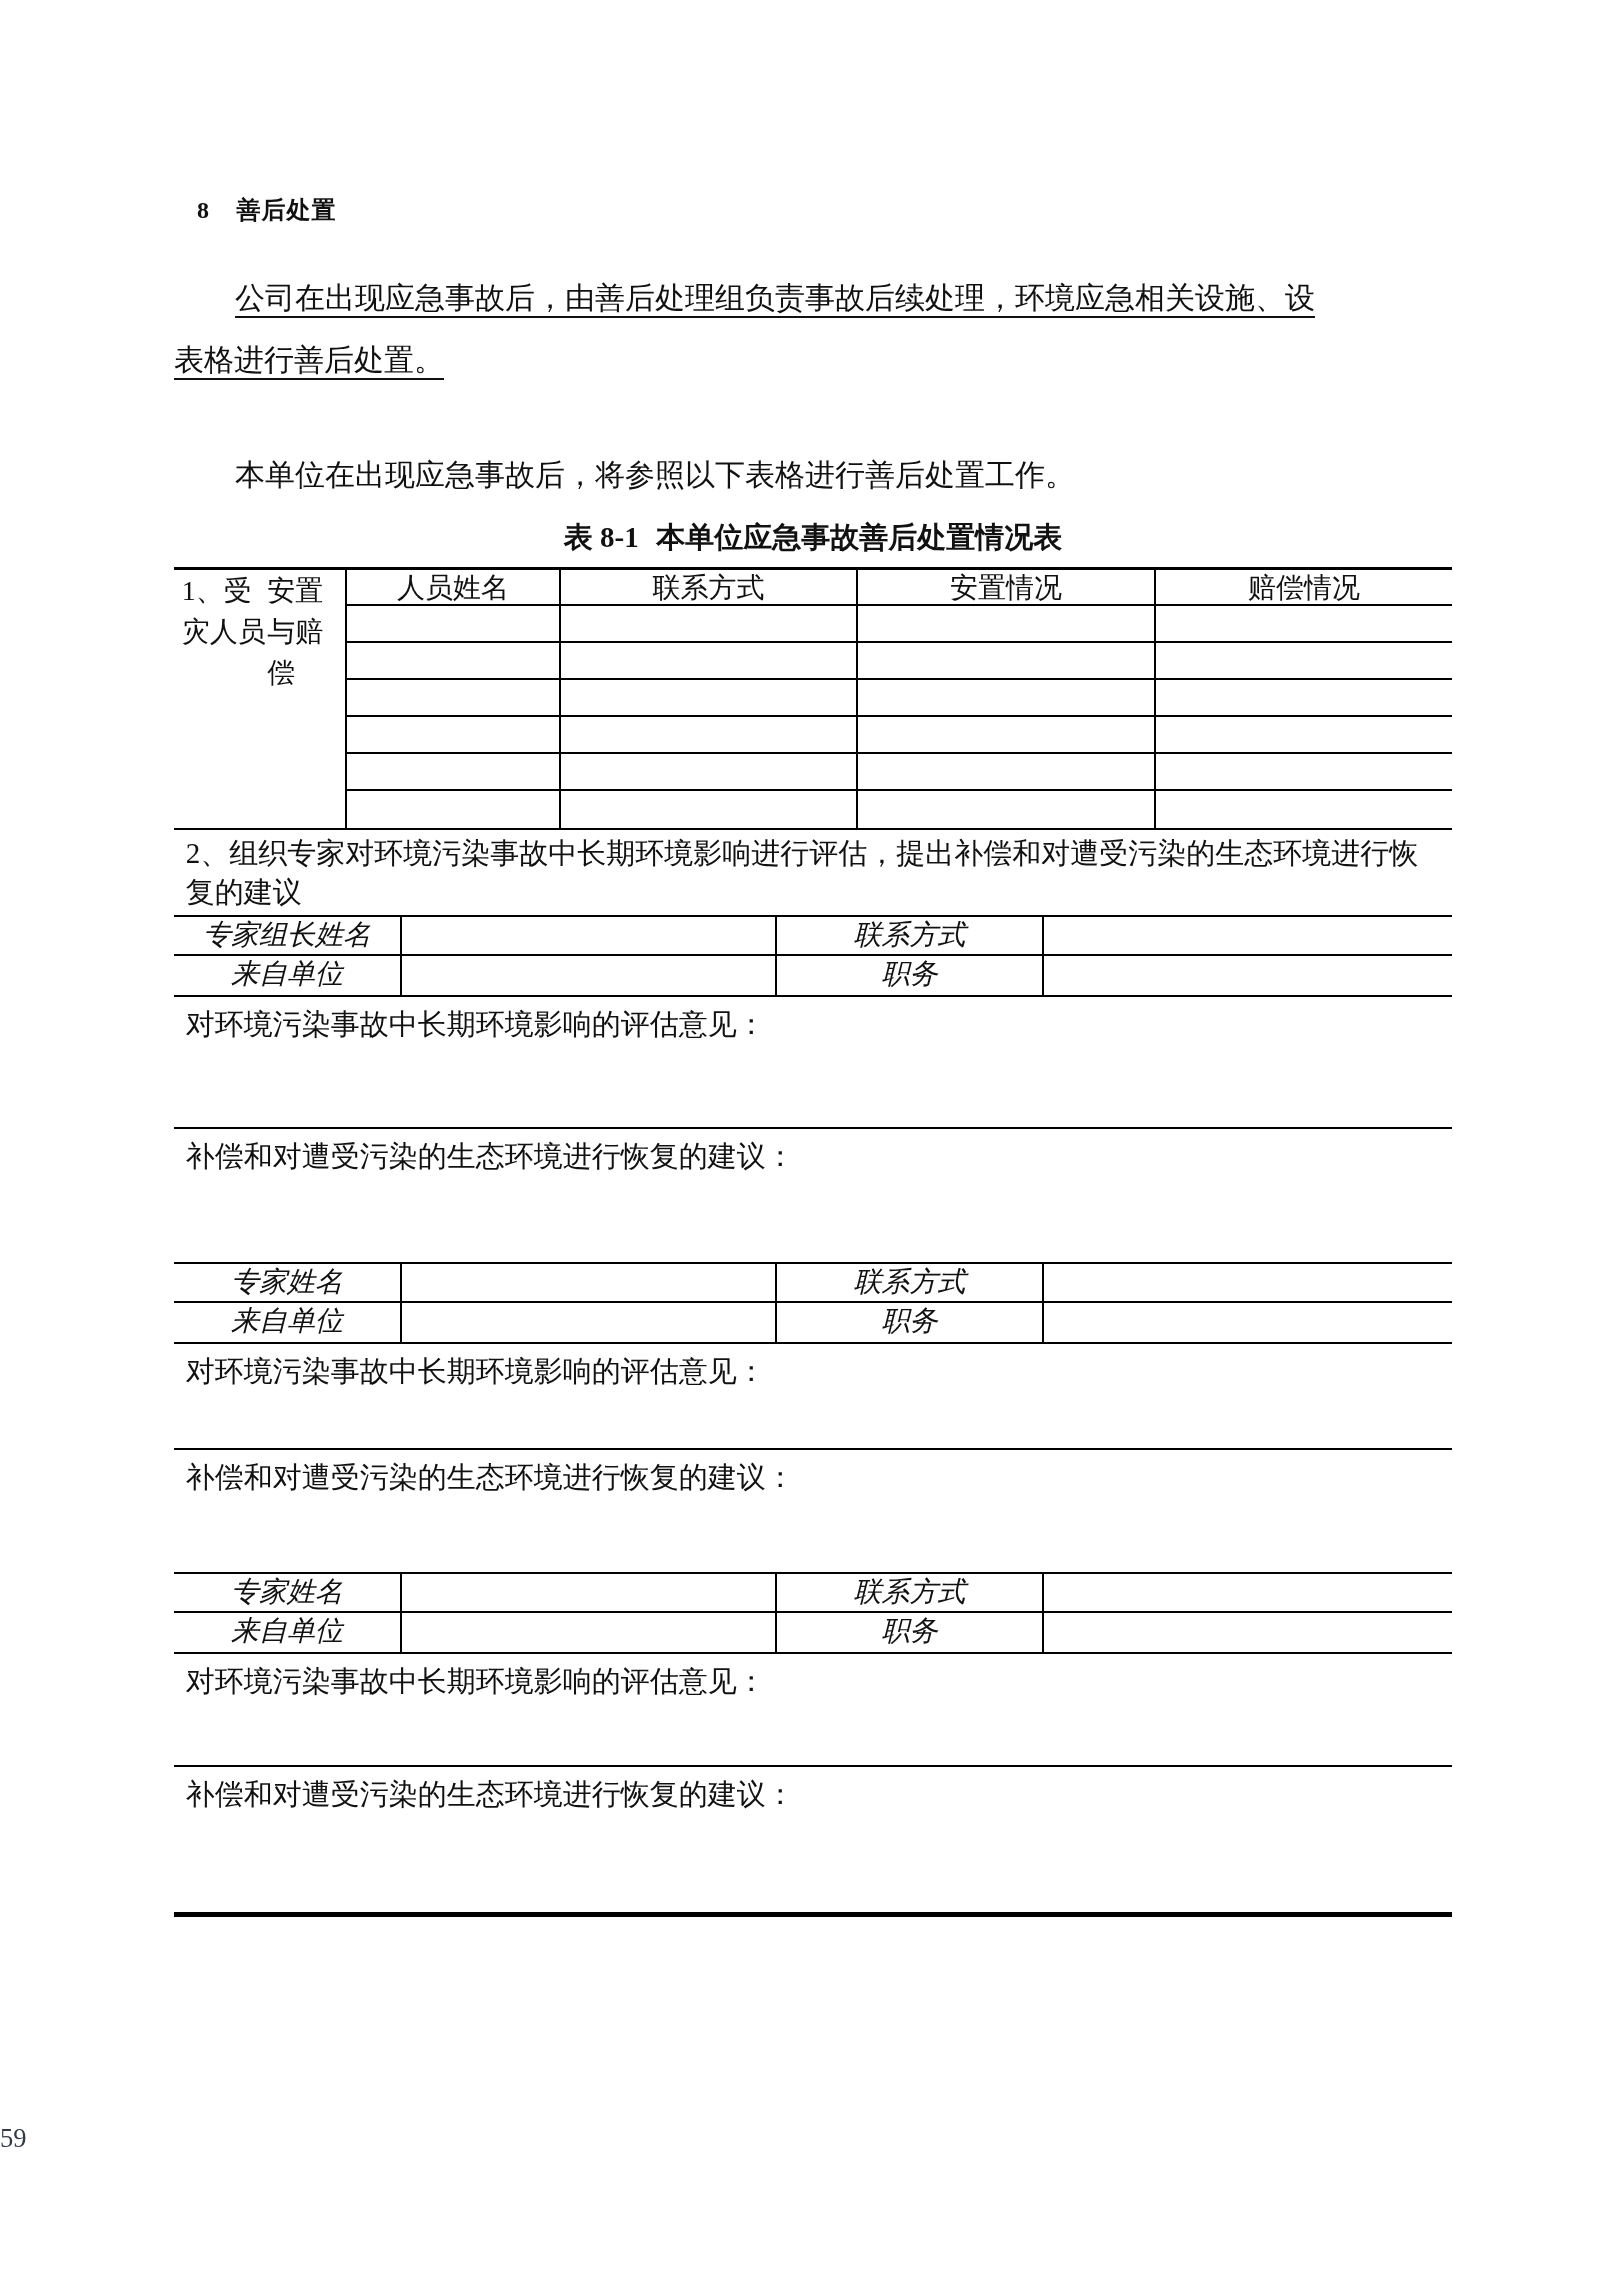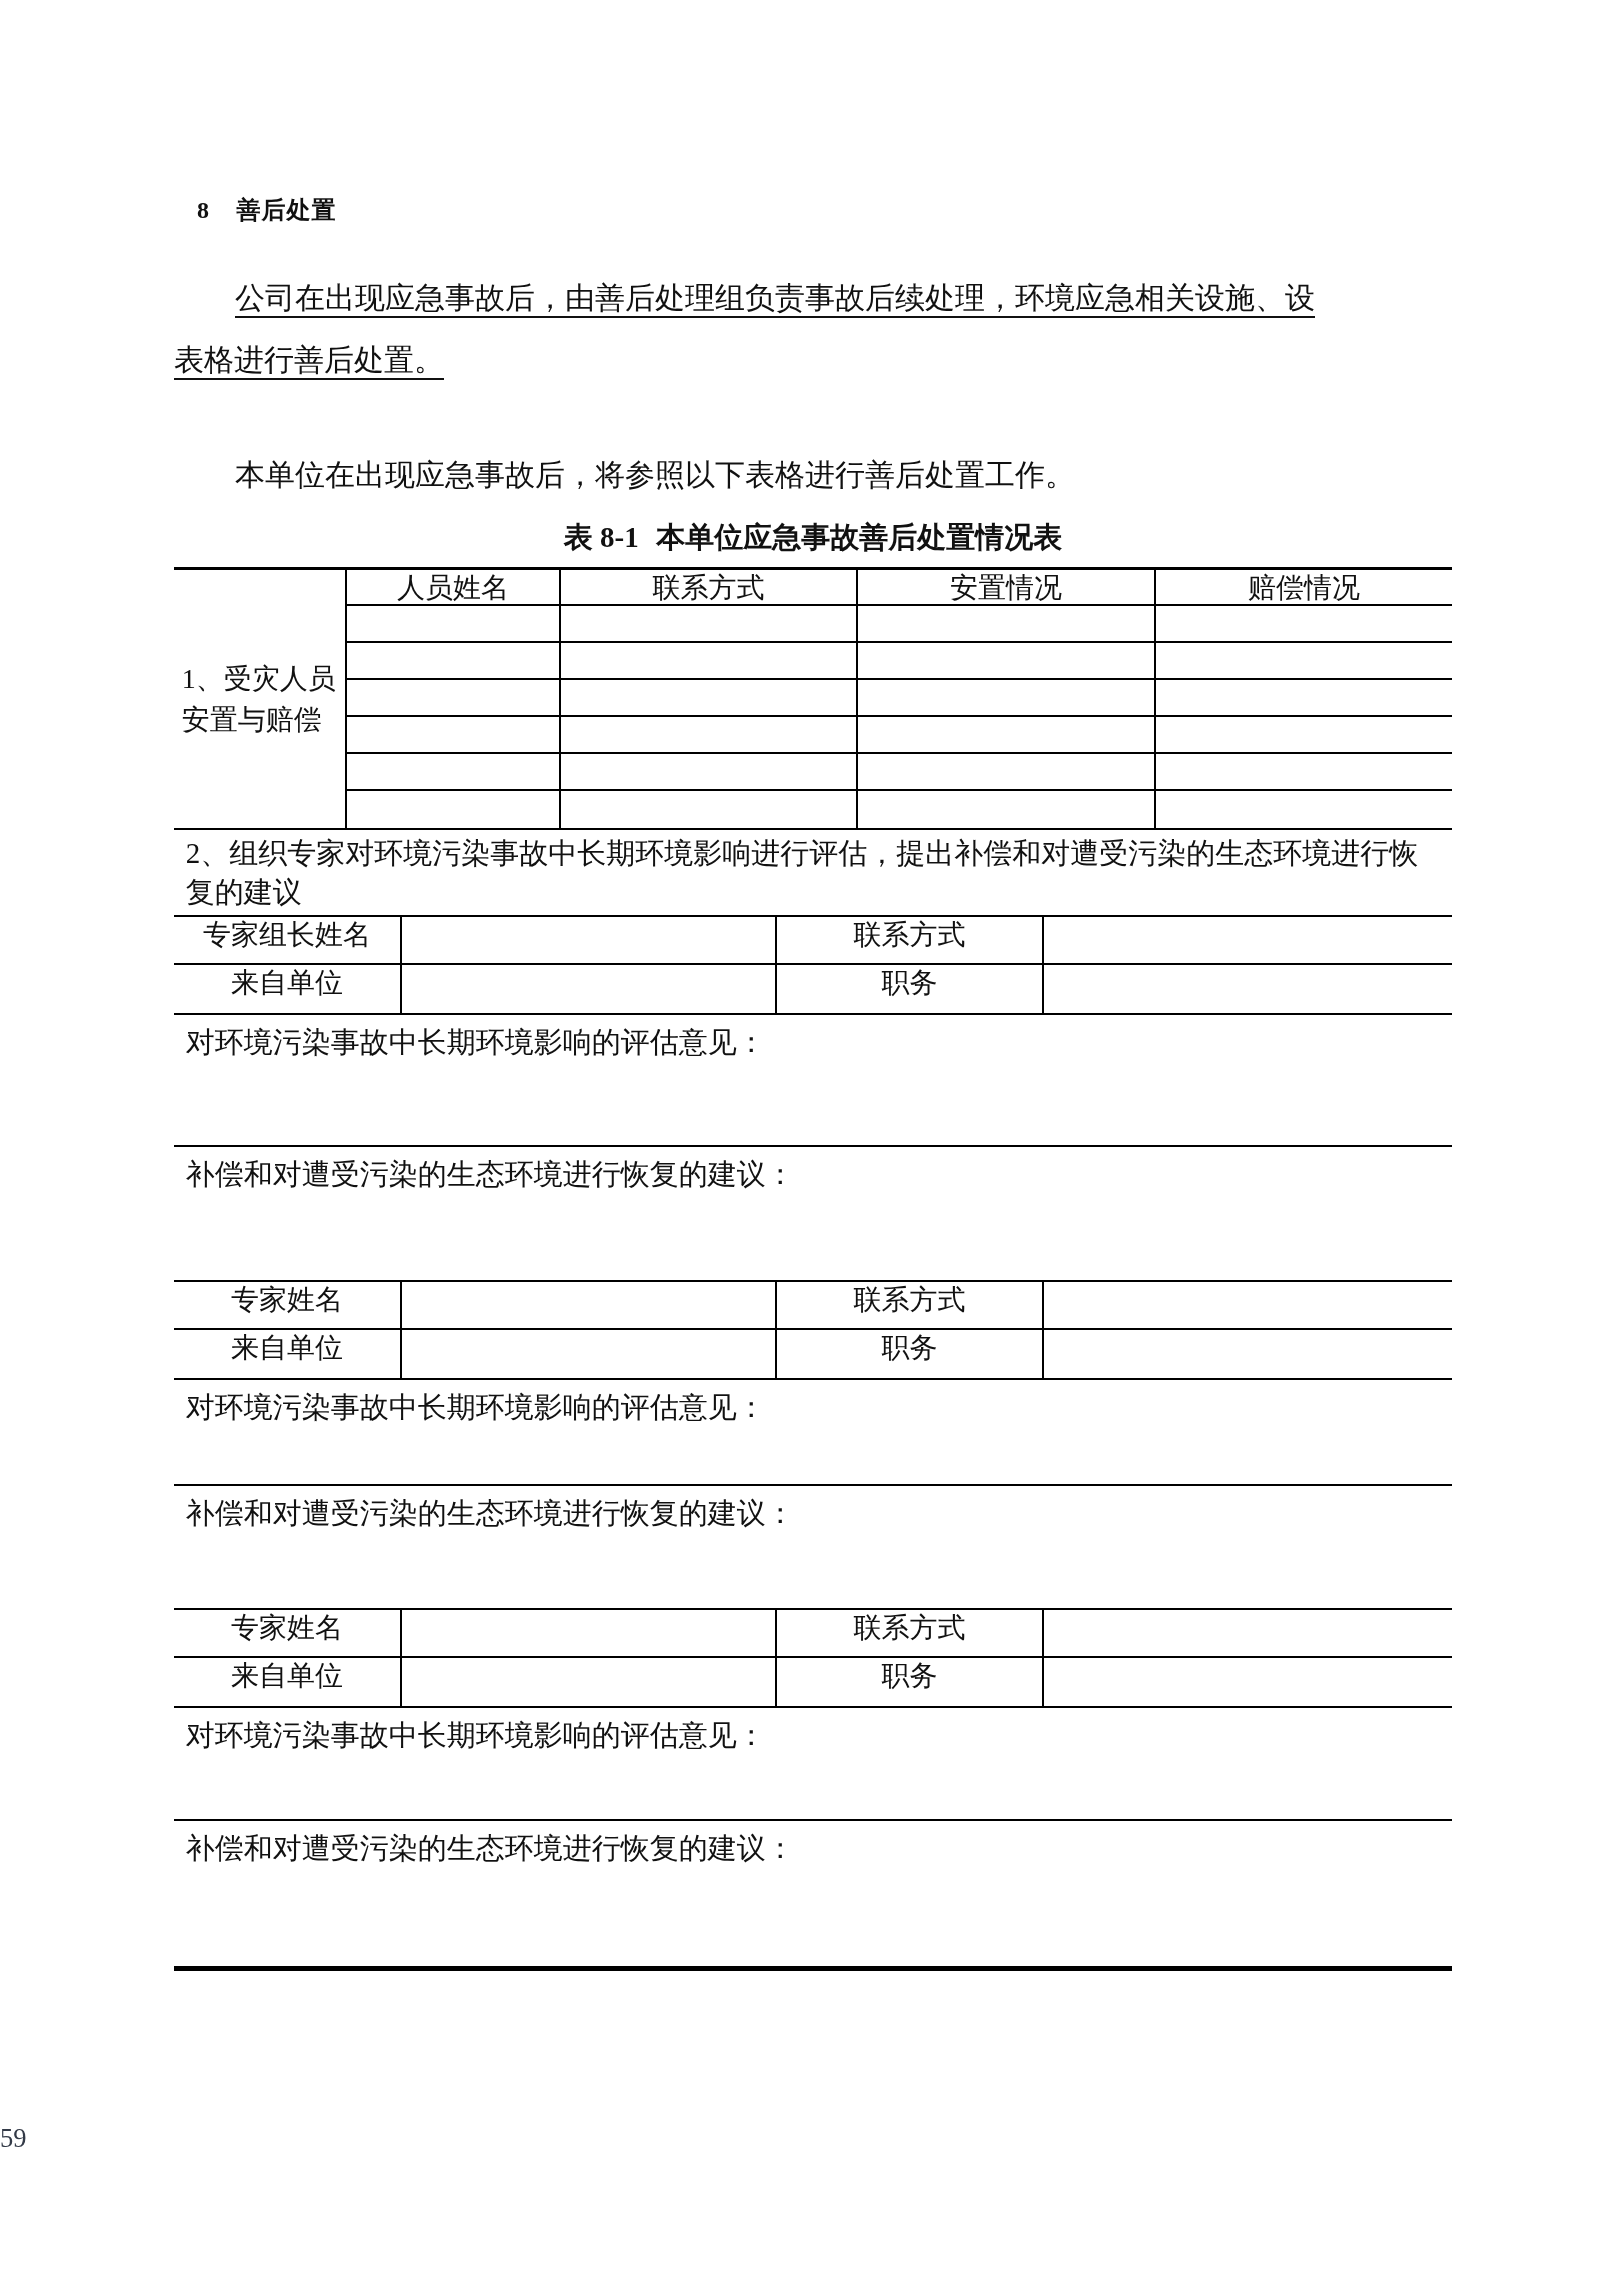--- a/index.html
+++ b/index.html
@@ -50,21 +50,21 @@
     position: absolute; top: 567px; left: 174px; width: 1278px;
     border-top: 3.9px solid #000;
     border-bottom: 5.9px solid #000;
     font-size: 28px;
   }
 
   
   .sec1 { display: flex; }
   .sec1-label {
     width: 173px; border-right: 2px solid #000;
-    display: flex; flex-direction: column; justify-content: center;
+    display: flex; flex-direction: row; justify-content: center;
     padding-left: 7.8px; line-height: 41px; font-size: 28px;
   }
   .sec1-right { flex: 1; display: flex; flex-direction: column; }
   .srow { display: flex; border-bottom: 2px solid #000; }
   .srow:last-child { border-bottom: none; }
   .srow-header { height: 36px; }
   .srow-empty { height: 37px; }
   .scell { line-height: 36px; text-align: center; }
   .scell + .scell { border-left: 2px solid #000; }
   .sc1 { width: 212px; }
@@ -75,21 +75,21 @@
   
   .sec2-intro {
     border-top: 2.9px solid #000;
     height: 87px; overflow: hidden;
     padding: 3.9px 9.8px 0 11.8px;
     font-size: 29px; line-height: 39px;
   }
 
   
   .eblock { border-top: 2.9px solid #000; }
-  .erow { display: flex; height: 48px; }
+  .erow { display: flex; height: 39px; font-style: italic; }
   .erow-first { border-bottom: 2px solid #000; }
   .ecell { line-height: 36px; overflow: hidden; }
   .ecell + .ecell { border-left: 2px solid #000; }
   .elabel { text-align: center; }
   .ec1 { width: 226px; }
   .ec2 { width: 375px; }
   .ec3 { width: 267px; }
   .ec4 { flex: 1; }
   .ebox {
     border-top: 2.9px solid #000;

